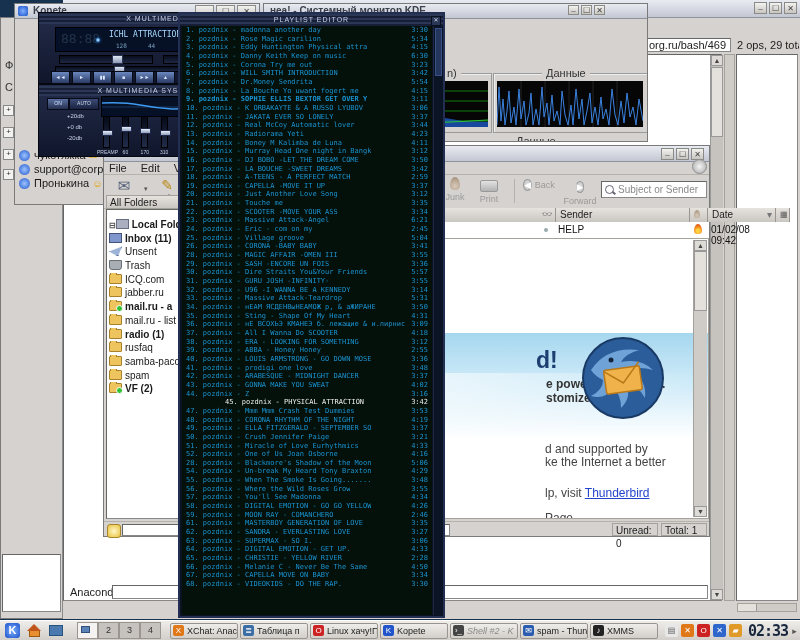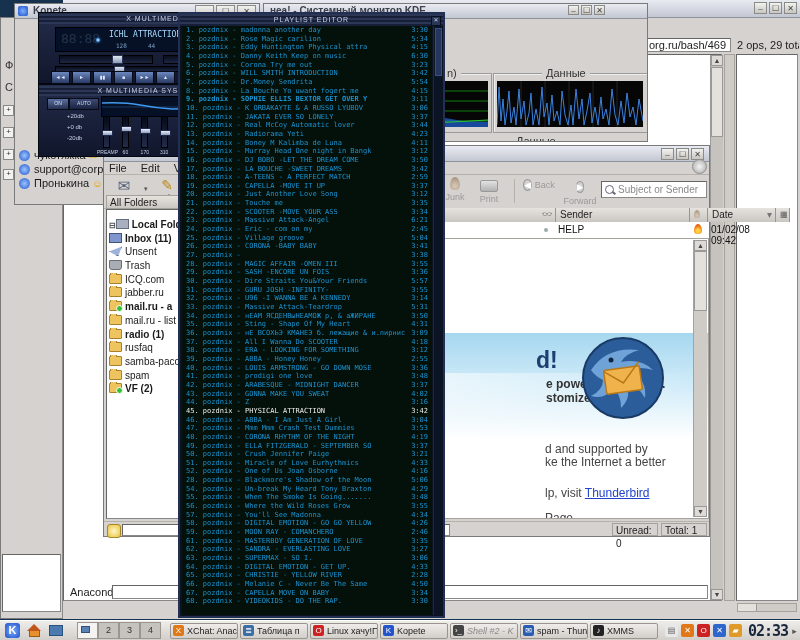--- a/index.html
+++ b/index.html
@@ -616,24 +616,20 @@
         <div class="plrow">
           <span style="overflow:hidden;">25. pozdnix - Village groove</span>
           <span style="flex:0 0 auto;margin-left:4px;">5:04</span>
         </div>
 
         <div class="plrow">
           <span style="overflow:hidden;">26. pozdnix - CORONA -BABY BABY</span>
           <span style="flex:0 0 auto;margin-left:4px;">3:41</span>
         </div>
 
-        <div class="plrow">
-          <span style="overflow:hidden;">27. pozdnix -</span>
-          <span style="flex:0 0 auto;margin-left:4px;">3:38</span>
-        </div>
 
         <div class="plrow">
           <span style="overflow:hidden;">28. pozdnix - MAGIC AFFAIR -OMEN III</span>
           <span style="flex:0 0 auto;margin-left:4px;">3:55</span>
         </div>
 
         <div class="plrow">
           <span style="overflow:hidden;">29. pozdnix - SASH -ENCORE UN FOIS</span>
           <span style="flex:0 0 auto;margin-left:4px;">3:36</span>
         </div>
@@ -707,28 +703,24 @@
           <span style="overflow:hidden;">43. pozdnix - GONNA MAKE YOU SWEAT</span>
           <span style="flex:0 0 auto;margin-left:4px;">4:02</span>
         </div>
 
         <div class="plrow">
           <span style="overflow:hidden;">44. pozdnix - Z</span>
           <span style="flex:0 0 auto;margin-left:4px;">3:16</span>
         </div>
 
         <div class="plrow sel">
-          <span style="overflow:hidden;">45. pozdnix - PHYSICAL ATTRACTION</span>
+          <span style="overflow:hidden;margin-left:39px;">45. pozdnix - PHYSICAL ATTRACTION</span>
           <span style="flex:0 0 auto;margin-left:4px;">3:42</span>
         </div>
 
-        <div class="plrow">
-          <span style="overflow:hidden;">46. pozdnix - ABBA - I Am Just A Girl</span>
-          <span style="flex:0 0 auto;margin-left:4px;">3:04</span>
-        </div>
 
         <div class="plrow">
           <span style="overflow:hidden;">47. pozdnix - Mmm Mmm Crash Test Dummies</span>
           <span style="flex:0 0 auto;margin-left:4px;">3:53</span>
         </div>
 
         <div class="plrow">
           <span style="overflow:hidden;">48. pozdnix - CORONA  RHYTHM OF THE NIGHT</span>
           <span style="flex:0 0 auto;margin-left:4px;">4:19</span>
         </div>

